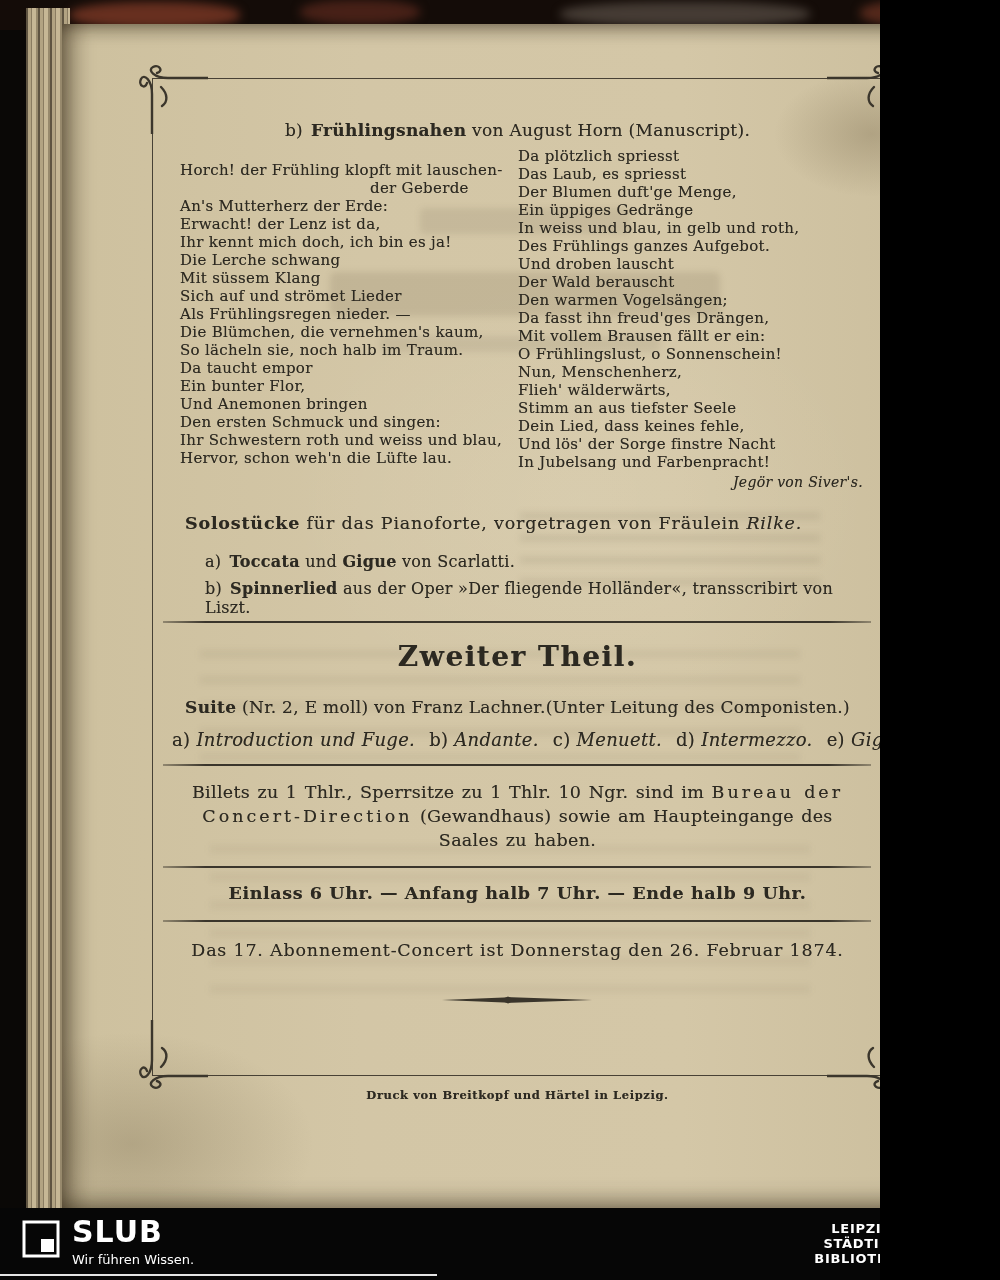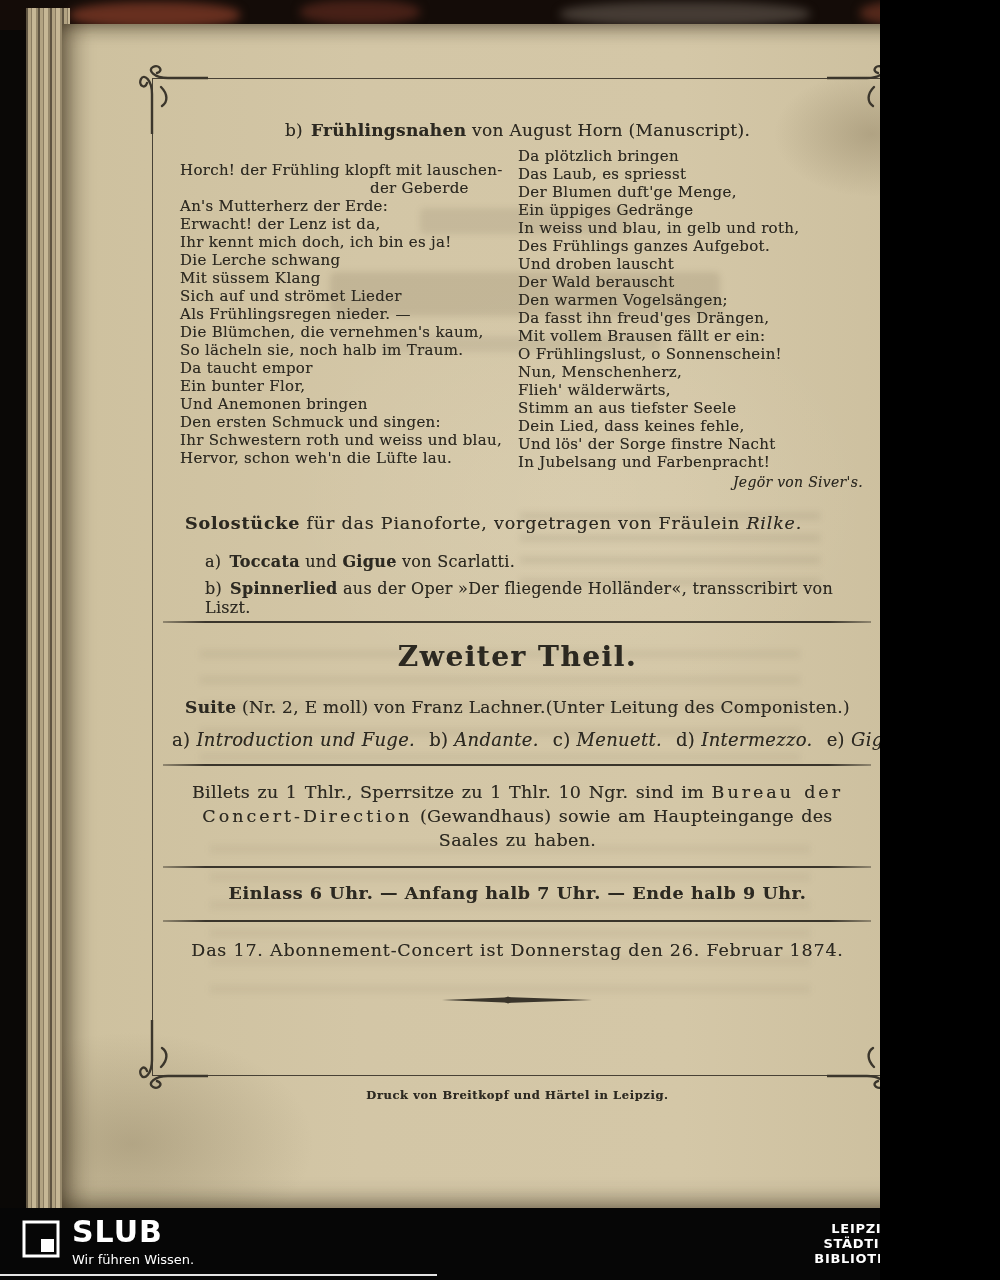--- a/index.html
+++ b/index.html
@@ -160,21 +160,21 @@
         <div>Die Blümchen, die vernehmen's kaum,</div>
         <div>So lächeln sie, noch halb im Traum.</div>
         <div>Da taucht empor</div>
         <div>Ein bunter Flor,</div>
         <div>Und Anemonen bringen</div>
         <div>Den ersten Schmuck und singen:</div>
         <div>Ihr Schwestern roth und weiss und blau,</div>
         <div>Hervor, schon weh'n die Lüfte lau.</div>
       </div>
     <div class="poem poem-right">
-        <div>Da plötzlich bringen</div>
+        <div>Da plötzlich spriesst</div>
         <div>Das Laub, es spriesst</div>
         <div>Der Blumen duft'ge Menge,</div>
         <div>Ein üppiges Gedränge</div>
         <div>In weiss und blau, in gelb und roth,</div>
         <div>Des Frühlings ganzes Aufgebot.</div>
         <div>Und droben lauscht</div>
         <div>Der Wald berauscht</div>
         <div>Den warmen Vogelsängen;</div>
         <div>Da fasst ihn freud'ges Drängen,</div>
         <div>Mit vollem Brausen fällt er ein:</div>

